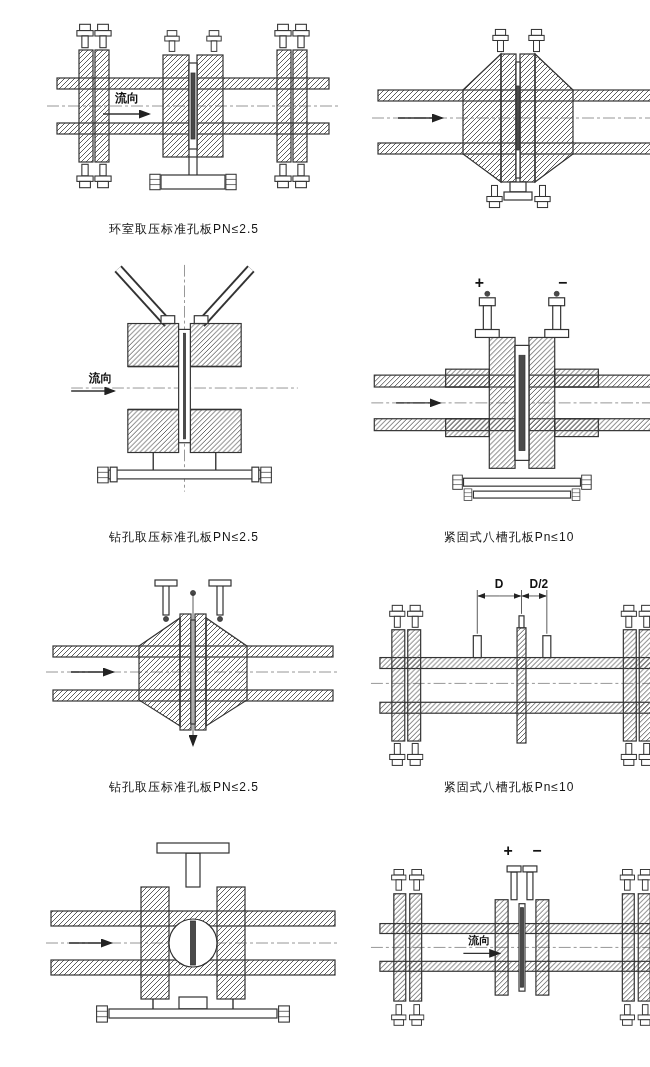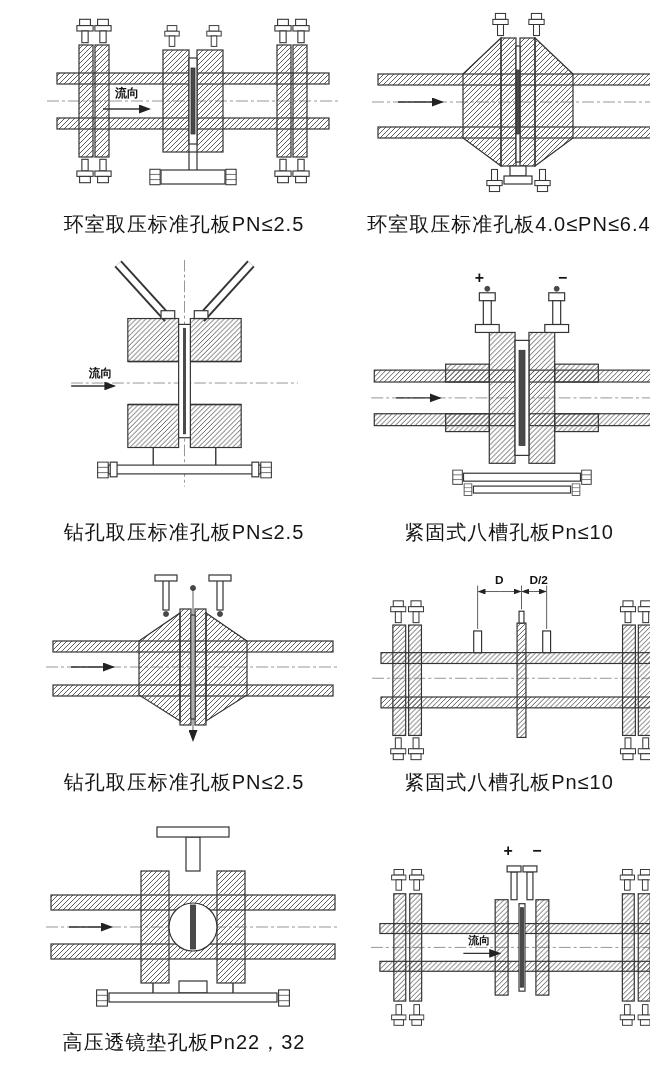--- a/index.html
+++ b/index.html
@@ -15,21 +15,21 @@
     grid-template-columns:325px 325px;
     grid-template-rows:236px 300px 242px 252px;
     row-gap:8px;
   }
   .cell {
     display:flex; flex-direction:column; align-items:center;
     min-width:0; min-height:0;margin-left:43px;
   }
   .cell svg { margin:auto; display:block; }
   .caption {
-    font-size:20px; font-weight:400; letter-spacing:1px;
+    font-size:12px; font-weight:400; letter-spacing:1px;
     color:#141414; text-align:center; margin:2px 0 4px 0;
     white-space:nowrap;
   }
   
   .cl   { stroke:#8a8a8a; stroke-width:0.9; fill:none; stroke-dasharray:12 3 3 3; }
   .pt   { fill:#ffffff; stroke:#333; stroke-width:1.2; }
   .ht   { fill:url(#hatch); stroke:#333; stroke-width:1.2; }
   .dk   { fill:#4a4a4a; stroke:#333; stroke-width:0.8; }
   .ln   { stroke:#333; stroke-width:1.4; fill:none; }
   .thin { stroke:#333; stroke-width:0.8; fill:none; }
@@ -116,21 +116,20 @@
       <rect class="pt" x="148" y="36" width="4" height="116"></rect>
       <rect class="dk" x="148.5" y="60" width="3" height="64"></rect>
       <use href="#boltv" x="124" y="2" width="17" height="25"></use>
       <use href="#boltv" x="160" y="2" width="17" height="25"></use>
       <use href="#boltvd" x="118" y="158" width="17" height="25"></use>
       <use href="#boltvd" x="166" y="158" width="17" height="25"></use>
       <rect class="pt" x="142" y="156" width="16" height="10"></rect>
       <rect class="pt" x="136" y="166" width="28" height="8"></rect>
       <line class="ln" x1="30" y1="92" x2="74" y2="92" marker-end="url(#arrF)"></line>
     </svg>
-    <div class="caption">环室取压标准孔板4.0≤PN≤6.4</div>
   </div>
 
   <div class="cell">
     <svg viewBox="0 0 240 262" width="235" height="256">
       <line class="cl" x1="120" y1="4" x2="120" y2="236"></line>
       <line class="cl" x1="4" y1="130" x2="236" y2="130"></line>
       <path d="M52,8 L103,64" stroke="#333" stroke-width="10" fill="none"></path>
       <path d="M52,8 L103,64" stroke="#fff" stroke-width="6" fill="none"></path>
       <path d="M188,8 L137,64" stroke="#333" stroke-width="10" fill="none"></path>
       <path d="M188,8 L137,64" stroke="#fff" stroke-width="6" fill="none"></path>
@@ -262,21 +261,20 @@
       <rect class="pt" x="143" y="22" width="14" height="34"></rect>
       <rect class="pt" x="114" y="12" width="72" height="10"></rect>
       <line class="ln" x1="110" y1="168" x2="110" y2="178"></line>
       <line class="ln" x1="190" y1="168" x2="190" y2="178"></line>
       <rect class="pt" x="136" y="166" width="28" height="12"></rect>
       <rect class="pt" x="66" y="178" width="168" height="9"></rect>
       <use href="#nuth" x="52" y="174" width="14" height="18"></use>
       <use href="#nuth" x="234" y="174" width="14" height="18"></use>
       <line class="ln" x1="26" y1="112" x2="68" y2="112" marker-end="url(#arrF)"></line>
     </svg>
-    <div class="caption">高压透镜垫孔板Pn22，32</div>
   </div>
 
   <div class="cell">
     <svg viewBox="0 0 310 206" width="308" height="205">
       <line class="cl" x1="3" y1="116" x2="307" y2="116"></line>
       <rect class="ht" x="12" y="92" width="286" height="10"></rect>
       <rect class="ht" x="12" y="130" width="286" height="10"></rect>
       <rect class="ht" x="26" y="62" width="12" height="108"></rect>
       <rect class="ht" x="42" y="62" width="12" height="108"></rect>
       <use href="#boltv" x="23" y="36" width="16" height="24"></use>

